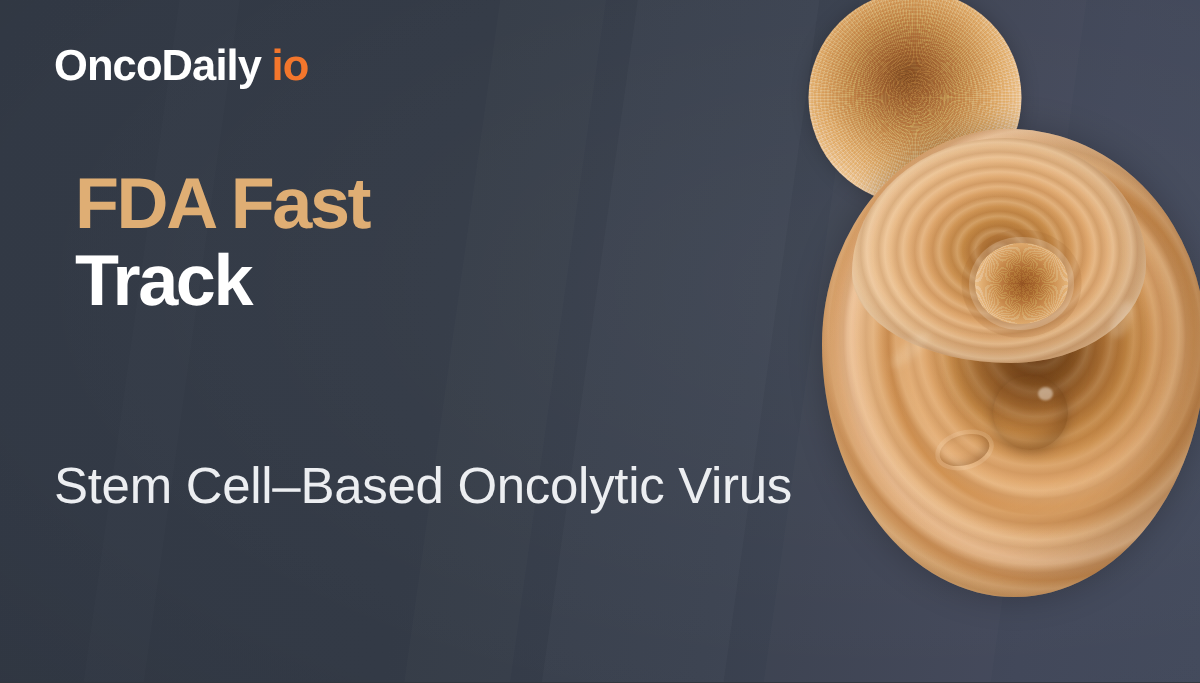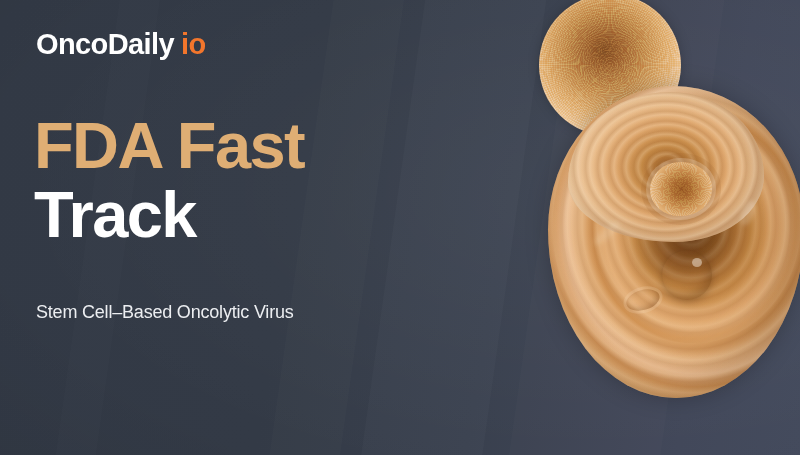--- a/index.html
+++ b/index.html
@@ -62,36 +62,36 @@
     color: #ffffff;
     white-space: nowrap;
   }
   .logo .io {
     color: #f3762c;
     margin-left: 7px;
   }
 
   .headline {
     position: absolute;
-    left: 34px;
+    left: 50px;
     top: 112px;
     line-height: 1.06;
     letter-spacing: -1.6px;
-    font-size: 65px;
+    font-size: 48px;
     font-weight: 700;
     white-space: nowrap;
   }
   .headline .l1 { color: #dfae74; display: block; }
   .headline .l2 { color: #ffffff; display: block; }
 
   .subtitle {
     position: absolute;
     left: 36px;
     top: 300px;
-    font-size: 18px;
+    font-size: 34px;
     font-weight: 400;
     line-height: 1.42;
     letter-spacing: -0.2px;
     color: #eceef1;
     white-space: nowrap;
   }
   .subtitle span { display: block; }
 
   
   .art {

